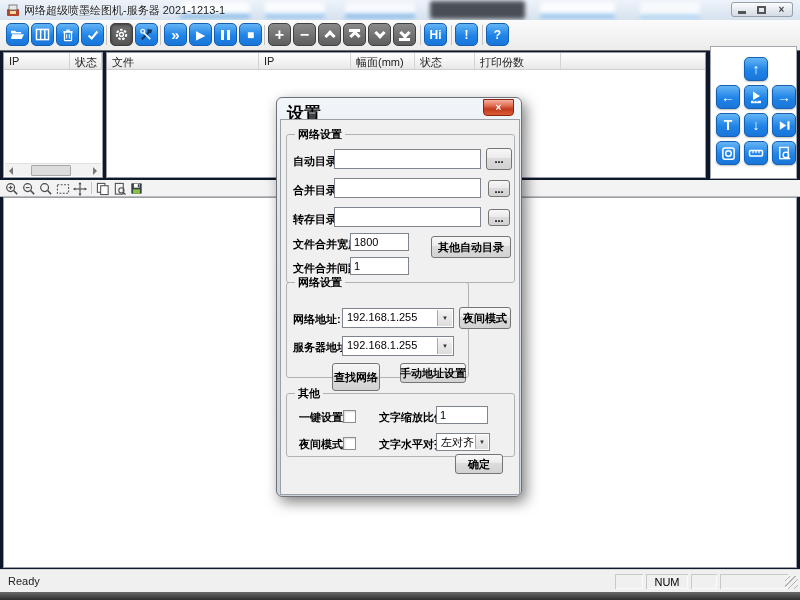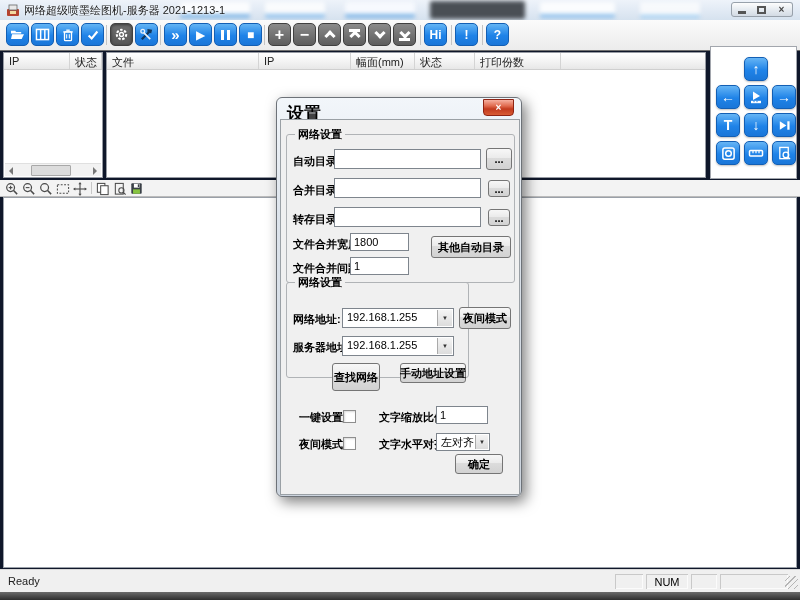--- a/index.html
+++ b/index.html
@@ -408,20 +408,23 @@
     <span class="dlabel" style="left:16px;top:242px">服务器地址:</span>
     <div class="combo" style="left:65px;top:238px;width:112px;height:20px">
       <span class="cval">192.168.1.255</span>
       <span class="cbtn">
           <span>▼</span>
         </span>
     </div>
     <div class="dbtn" style="left:55px;top:265px;width:48px;height:28px">查找网络</div>
     <div class="dbtn" style="left:123px;top:265px;width:66px;height:20px">手动地址设置</div>
 
+    <div class="grp" style="left:9px;top:295px;width:229px;height:64px">
+      <span class="grp-label">其他</span>
+    </div>
     <span class="dlabel" style="left:22px;top:312px">一键设置</span>
     <span class="chk" style="left:66px;top:312px"></span>
     <span class="dlabel" style="left:102px;top:312px">文字缩放比例</span>
     <input class="dinput" style="left: 159px; top: 308px; width: 52px; height: 18px;" value="1">
     <span class="dlabel" style="left:22px;top:339px">夜间模式</span>
     <span class="chk" style="left:66px;top:339px"></span>
     <span class="dlabel" style="left:102px;top:339px">文字水平对齐</span>
     <div class="combo" style="left:159px;top:335px;width:54px;height:18px">
       <span class="cval" style="top:1px">左对齐</span>
       <span class="cbtn" style="width:13px">

